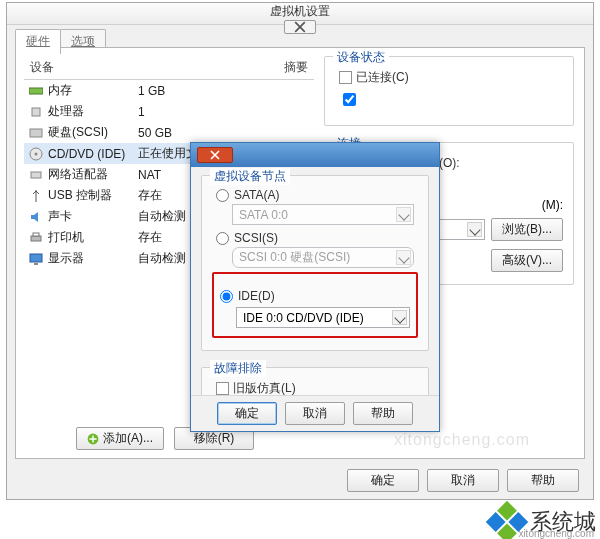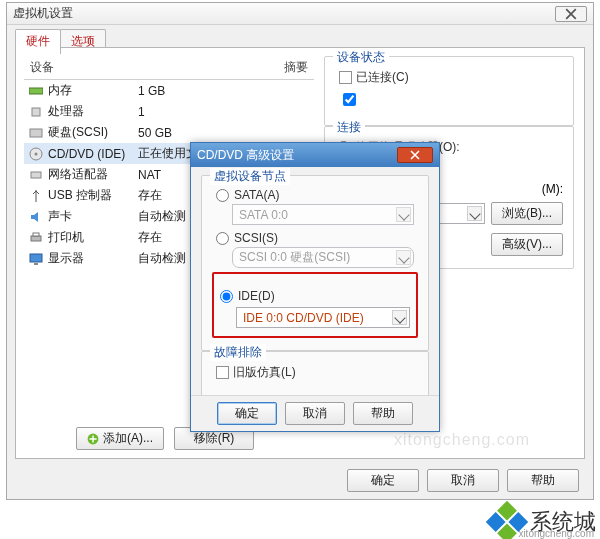--- a/index.html
+++ b/index.html
@@ -4,35 +4,36 @@
 <style>
   * { box-sizing: border-box; font-family: "Microsoft YaHei", "SimSun", Tahoma, sans-serif; font-size: 12px; }
   body { margin:0; background:#fff; width:600px; height:539px; position:relative; overflow:hidden; }
   .window {
     position:absolute; left:6px; top:2px; width:588px; height:498px;
     border:1px solid #a7a7a7; background:#f0f0f0;
   }
   .titlebar {
     height:22px; background:linear-gradient(#fcfcfc,#ececec);
     border-bottom:1px solid #d0d0d0; display:flex; align-items:center;
-    padding:0 6px; color:#333;
+    padding:0 6px; color:#333;flex-direction:column;
   }
   .titlebar .spacer { flex:1; }
   .close-btn {
     width:32px; height:16px; border:1px solid #9c9c9c; border-radius:2px;
     display:flex; align-items:center; justify-content:center; background:#f4f4f4;
   }
   .close-btn svg { width:12px; height:12px; }
   .tabs {
     display:flex; margin:4px 0 0 8px; gap:0;
   }
   .tab {
     padding:3px 10px 4px; border:1px solid #b5b5b5; border-bottom:none;
-    background:#f6f6f6; color:#b91c1c; border-top-left-radius:2px; border-top-right-radius:2px;
+    background:#f6f6f6; color:#737373; border-top-left-radius:2px; border-top-right-radius:2px;
     margin-right:-1px;
+    text-decoration:underline;
   }
   .tab.active { background:#fff; position:relative; z-index:2; }
   .tabpane {
     position:absolute; left:8px; right:8px; top:44px; bottom:40px;
     border:1px solid #b5b5b5; background:#fff;
   }
   
   .left-pane {
     position:absolute; left:8px; top:8px; width:290px; bottom:10px;
   }
@@ -46,31 +47,31 @@
   .dev-row {
     display:flex; align-items:center; padding:2px 0 2px 4px; color:#222;
   }
   .dev-row .icon { width:16px; height:16px; display:flex; align-items:center; justify-content:center; margin-right:4px; }
   .dev-row .nm { width:90px; white-space:nowrap; }
   .dev-row .sm { flex:1; white-space:nowrap; overflow:hidden; text-overflow:ellipsis; padding-right:4px; }
   .dev-row.selected { background:#dbe8f7; }
   
   .right-pane { position:absolute; left:308px; right:10px; top:8px; bottom:10px; }
   .group {
-    border:1px solid #d0d0d0; border-radius:2px; padding:8px 10px 12px; margin-bottom:0; position:relative;
+    border:1px solid #d0d0d0; border-radius:2px; padding:8px 10px 12px; margin-bottom:16px; position:relative;
   }
   .group-title {
     position:absolute; top:-8px; left:8px; background:#fff; padding:0 4px; color:#1a4f9c; font-size:12px;
   }
   .chk { display:flex; align-items:center; gap:4px; margin:4px 0 4px 4px; color:#333; }
   .chk input { width:13px; height:13px; }
   .chk .box { width:13px; height:13px; border:1px solid #919191; background:#fff; display:inline-block; }
   .combo-row { display:flex; gap:6px; margin-top:6px; align-items:center; }
   .combo {
-    flex:1; height:21px; border:1px solid #abadb3; background:#fff; display:flex; align-items:center; padding:0 18px 0 6px; position:relative; color:#c2410c;
+    flex:1; height:21px; border:1px solid #abadb3; background:#fff; display:flex; align-items:center; padding:0 18px 0 6px; position:relative; color:#000000;
   }
   .combo .arrow { position:absolute; right:2px; top:2px; width:15px; height:15px; border:1px solid #cfcfcf; background:#f3f3f3; display:flex; align-items:center; justify-content:center; }
   .btn {
     height:23px; background:linear-gradient(#fdfdfd,#e8e8e8); border:1px solid #9e9e9e;
     border-radius:2px; padding:0 10px; display:flex; align-items:center; justify-content:center; color:#222;
     min-width:60px;
   }
   .adv-btn-row { display:flex; justify-content:flex-end; margin-top:8px; }
   
   .bottom-btns { position:absolute; left:60px; bottom:8px; display:flex; gap:10px; }
@@ -290,21 +291,20 @@
 
   <div class="mainwindow-footer">
     <div class="btn" style="min-width:72px">确定</div>
     <div class="btn" style="min-width:72px">取消</div>
     <div class="btn" style="min-width:72px">帮助</div>
   </div>
 </div>
 
 <div class="modal">
   <div class="modal-title">
-    <span class="t">CD/DVD 高级设置</span>
     <div class="modal-close">
       <svg viewBox="0 0 10 10">
           <path d="M1 1L9 9M9 1L1 9" stroke="#fff" stroke-width="1.6"></path>
         </svg>
     </div>
   </div>
   <div class="modal-body">
     <div class="group">
       <div class="group-title">虚拟设备节点</div>
 

